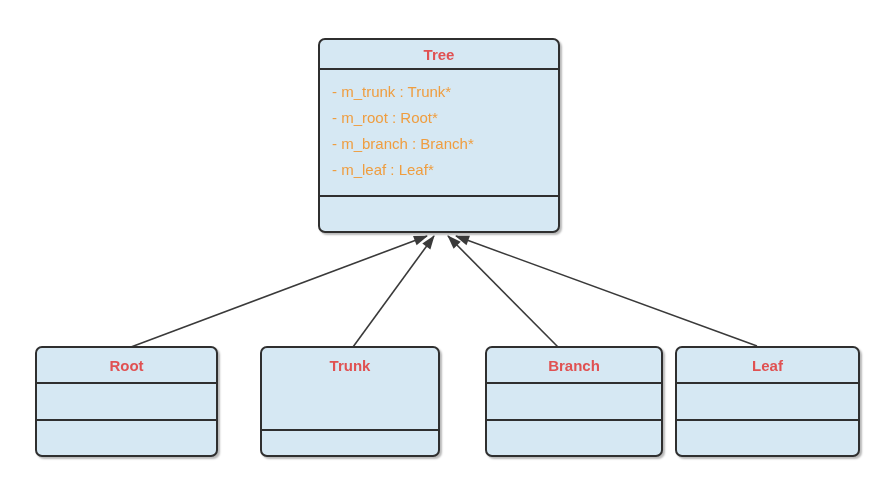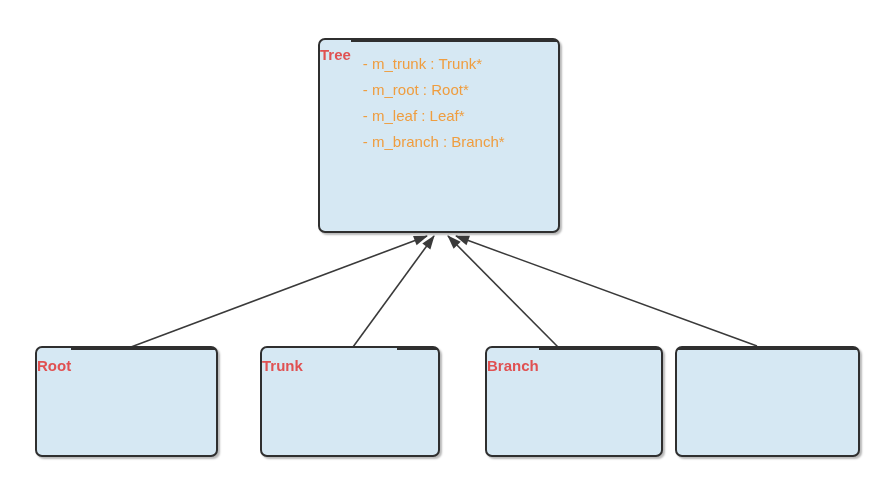--- a/index.html
+++ b/index.html
@@ -30,21 +30,21 @@
   }
 
   .uml-box {
     position: absolute;
     z-index: 2;
     background: var(--box-fill);
     border: 2px solid var(--box-border);
     border-radius: 7px;
     box-shadow: 2px 2px 2px rgba(0,0,0,0.28);
     display: flex;
-    flex-direction: row;
+    flex-direction: column;
   }
 
   .uml-title {
     display: flex;
     align-items: center;
     justify-content: center;
     font-weight: bold;
     font-size: 15px;
     color: var(--class-name-color);
     flex: 0 0 auto;
@@ -101,22 +101,22 @@
     <line class="connector-line" x1="353" y1="347" x2="434" y2="236" marker-end="url(#arrow-filled)"></line>
     <line class="connector-line" x1="558" y1="347" x2="448" y2="236" marker-end="url(#arrow-filled)"></line>
     <line class="connector-line" x1="757" y1="346" x2="456" y2="236" marker-end="url(#arrow-filled)"></line>
   </svg>
 
   <div class="uml-box box-tree">
     <div class="uml-title">Tree</div>
     <div class="uml-compartment uml-attrs">
       <div>- m_trunk : Trunk*</div>
       <div>- m_root : Root*</div>
+      <div>- m_branch : Branch*</div>
       <div>- m_leaf : Leaf*</div>
-      <div>- m_branch : Branch*</div>
     </div>
     <div class="uml-compartment uml-methods"></div>
   </div>
 
   <div class="uml-box child-box box-root">
     <div class="uml-title">Root</div>
     <div class="uml-compartment comp-mid"></div>
     <div class="uml-compartment uml-methods"></div>
   </div>
 
@@ -126,17 +126,18 @@
     <div class="uml-compartment uml-methods"></div>
   </div>
 
   <div class="uml-box child-box box-branch">
     <div class="uml-title">Branch</div>
     <div class="uml-compartment comp-mid"></div>
     <div class="uml-compartment uml-methods"></div>
   </div>
 
   <div class="uml-box child-box box-leaf">
+    <div class="uml-title">Leaf</div>
     <div class="uml-compartment comp-mid"></div>
     <div class="uml-compartment uml-methods"></div>
   </div>
 
 </div>
 
 </body></html>

